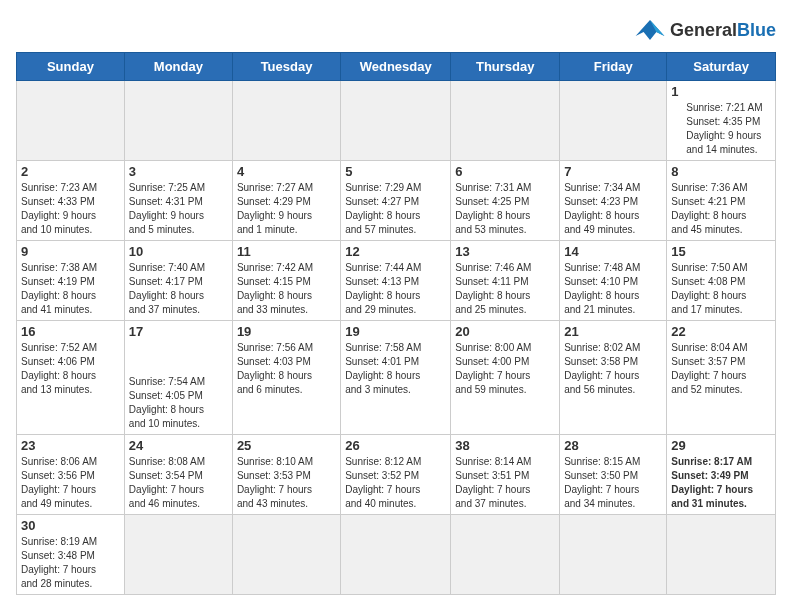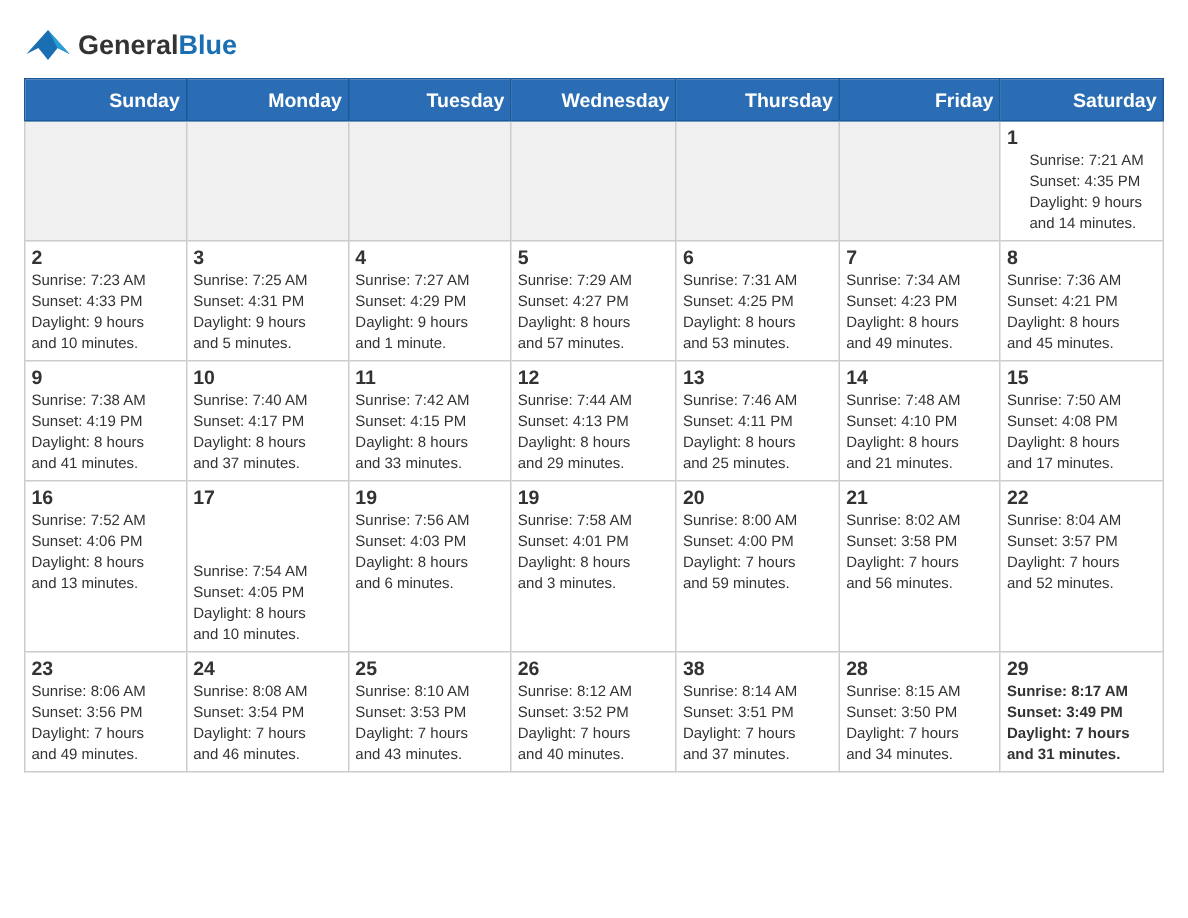--- a/index.html
+++ b/index.html
@@ -5,21 +5,21 @@
     * { box-sizing: border-box; margin: 0; padding: 0; }
     body {
       font-family: Arial, sans-serif;
       background: #fff;
       width: 792px;
       min-height: 612px;
       padding: 16px;
     }
     .header-area {
       display: flex;
-      justify-content: flex-start;
+      justify-content: flex-end;
       align-items: flex-start;
       margin-bottom: 8px;
     }
     .logo {
       display: flex;
       align-items: center;
       gap: 4px;
     }
     .logo-text {
       font-size: 18px;
@@ -48,21 +48,21 @@
       width: 100%;
       border-collapse: collapse;
       border: 1px solid #ccc;
     }
     .calendar-table th {
       background: #2a6db5;
       color: #fff;
       font-size: 13px;
       font-weight: bold;
       padding: 6px 4px;
-      text-align: right;
+      text-align: center;
       border: 1px solid #1a5a9a;
     }
     .calendar-table td {
       border: 1px solid #ccc;
       vertical-align: top;
       padding: 3px 4px;
       width: 113px;
       min-height: 70px;
       font-size: 10.5px;
       color: #333;
@@ -332,15 +332,30 @@
 and 34 minutes.</div>
           </td>
           <td>
             <span class="day-number">29</span>
             <div class="day-info" style="white-space: pre-line; font-weight: bold;">Sunrise: 8:17 AM
 Sunset: 3:49 PM
 Daylight: 7 hours
 and 31 minutes.</div>
           </td>
         </tr>
+        <tr class="week-row">
+          <td>
+            <span class="day-number">30</span>
+            <div class="day-info" style="white-space: pre-line;">Sunrise: 8:19 AM
+Sunset: 3:48 PM
+Daylight: 7 hours
+and 28 minutes.</div>
+          </td>
+          <td class="empty"></td>
+          <td class="empty"></td>
+          <td class="empty"></td>
+          <td class="empty"></td>
+          <td class="empty"></td>
+          <td class="empty"></td>
+        </tr>
       </tbody>
   </table>
 </div>
 
 </body></html>

